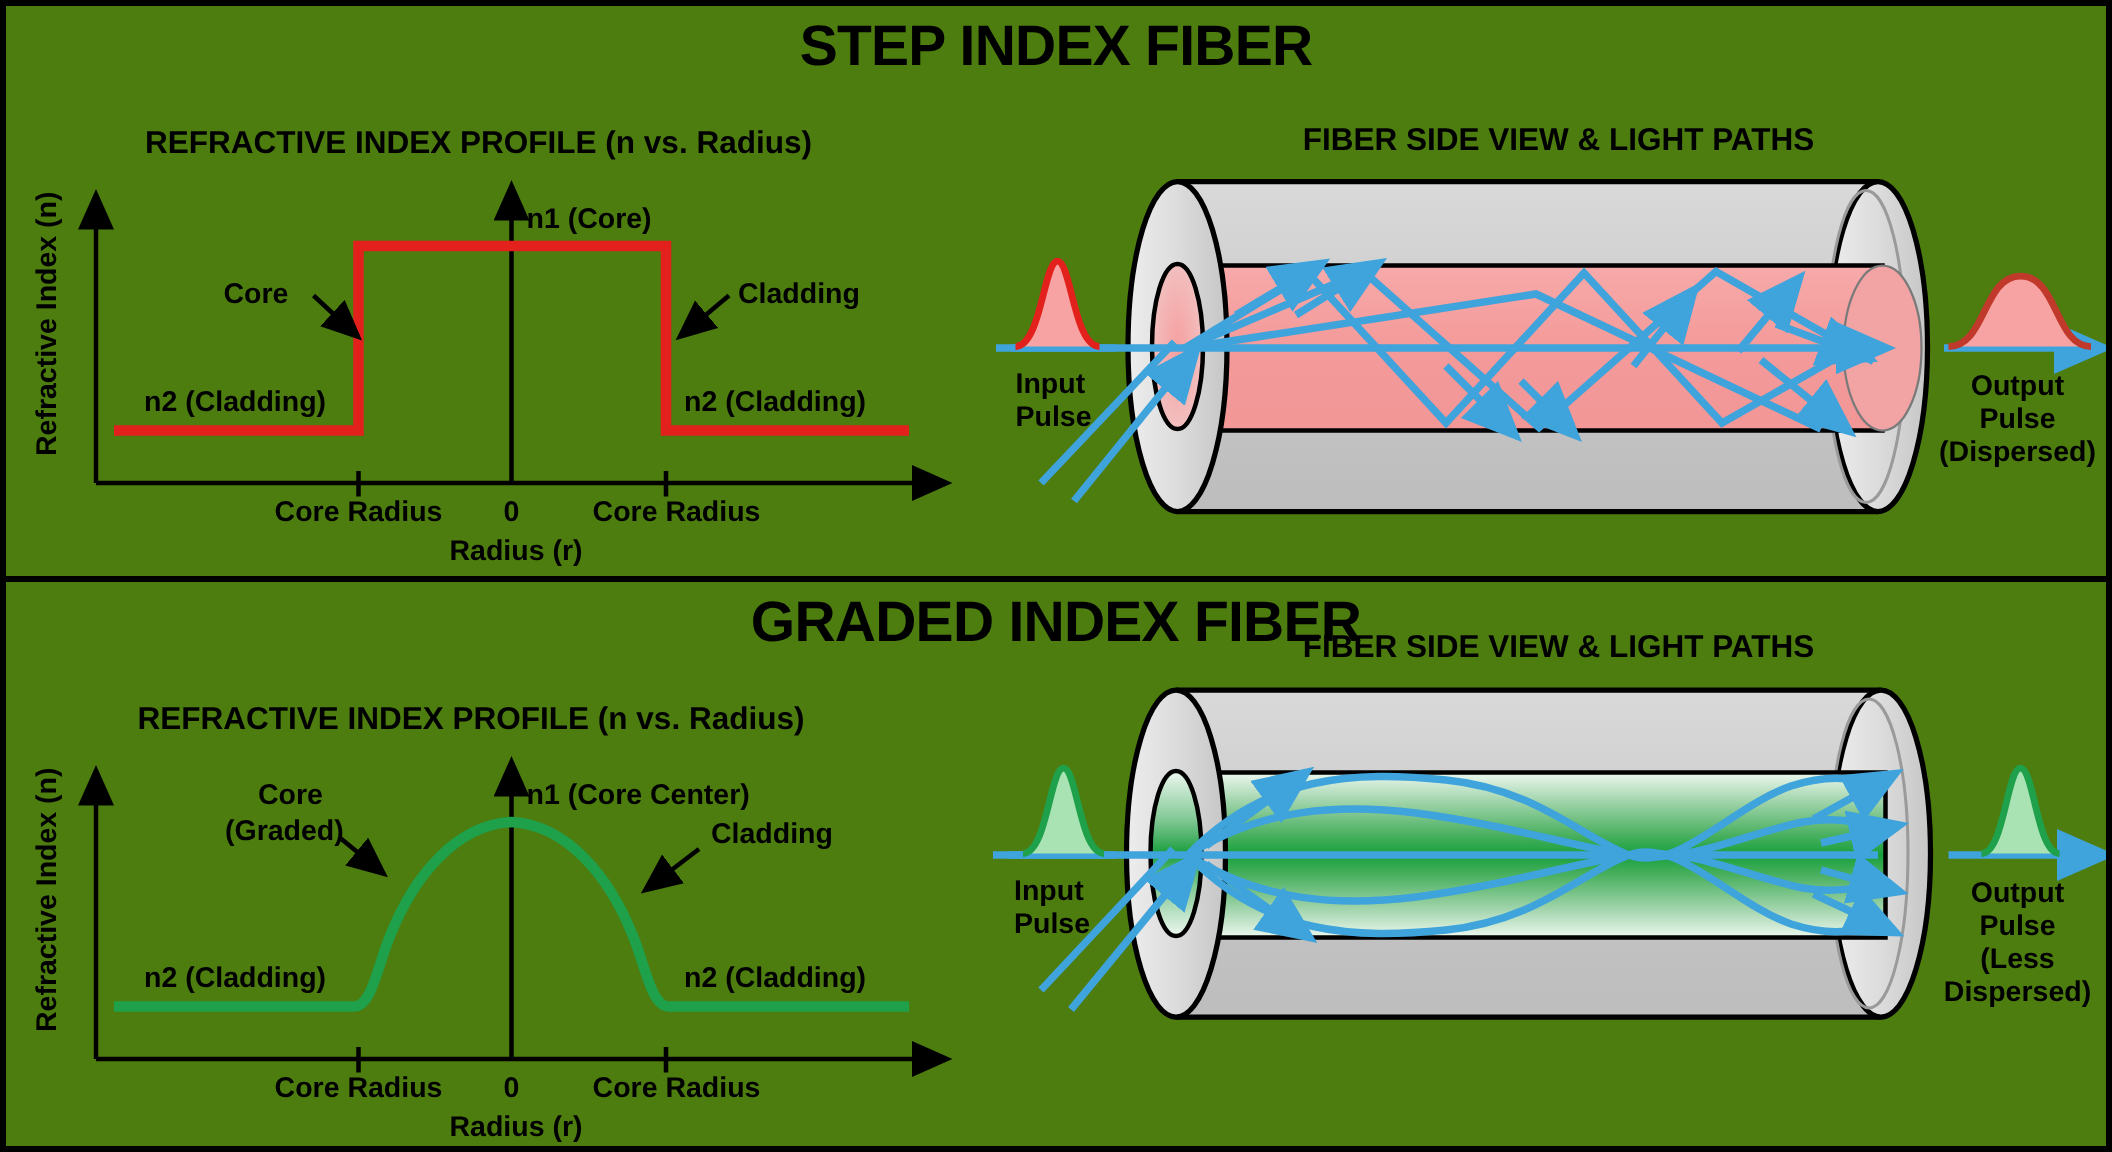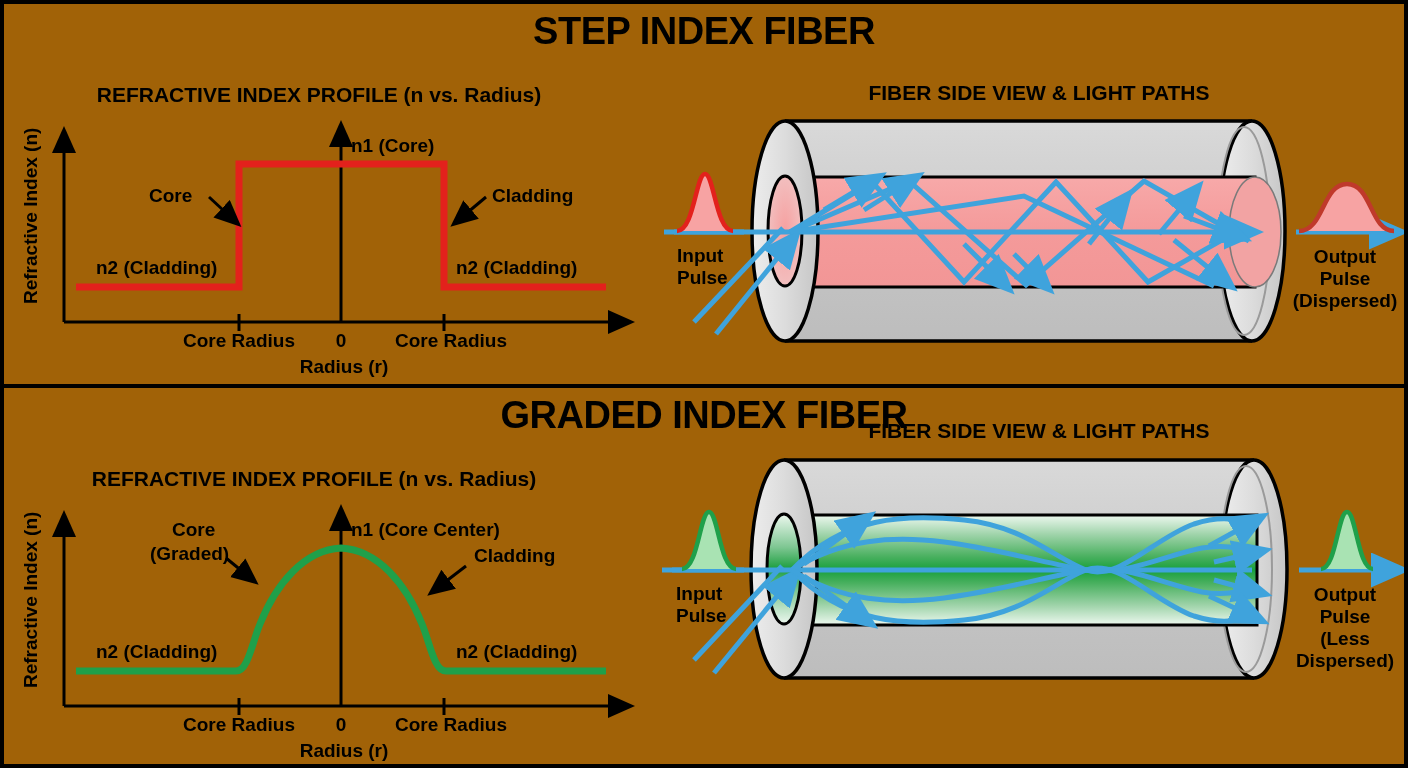--- a/index.html
+++ b/index.html
@@ -1,17 +1,17 @@
 <!DOCTYPE html>
 <html><head>
 <meta charset="utf-8">
 <style>
   html,body{margin:0;padding:0;background:#fff;}
   body{width:1408px;height:768px;font-family:"Liberation Sans",sans-serif;}
-  #root{position:relative;width:1408px;height:768px;box-sizing:border-box;border:4px solid #000;background:#a16207;overflow:hidden;}
+  #root{position:relative;width:1408px;height:768px;box-sizing:border-box;border:4px solid #000;background:#4d7c0f;overflow:hidden;}
   .panel{position:absolute;left:0;width:1400px;box-sizing:border-box;}
   #panel-step{top:0;height:380px;}
   #panel-graded{top:384px;height:380px;border-radius:11px;}
   .divider{position:absolute;left:0;top:380px;width:1400px;height:4px;background:#000;}
   .panel-title{position:absolute;width:100%;text-align:center;font-weight:bold;color:#000;letter-spacing:-0.5px;}
   #step-title{top:6px;font-size:38px;}
   #graded-title{top:6px;font-size:38px;}
   .svgwrap{position:absolute;left:0;top:0;width:1400px;height:380px;}
   svg{display:block;}
   text{font-family:"Liberation Sans",sans-serif;font-weight:bold;fill:#000;}

